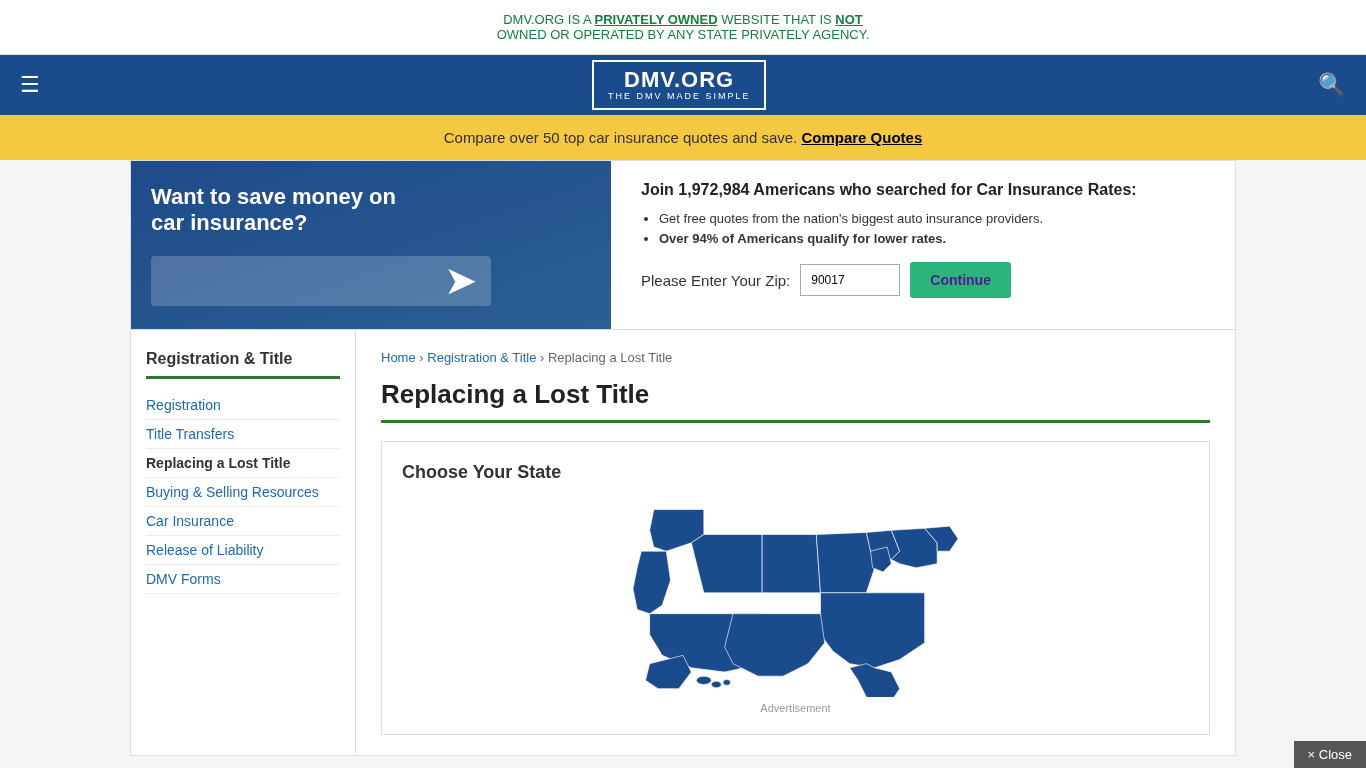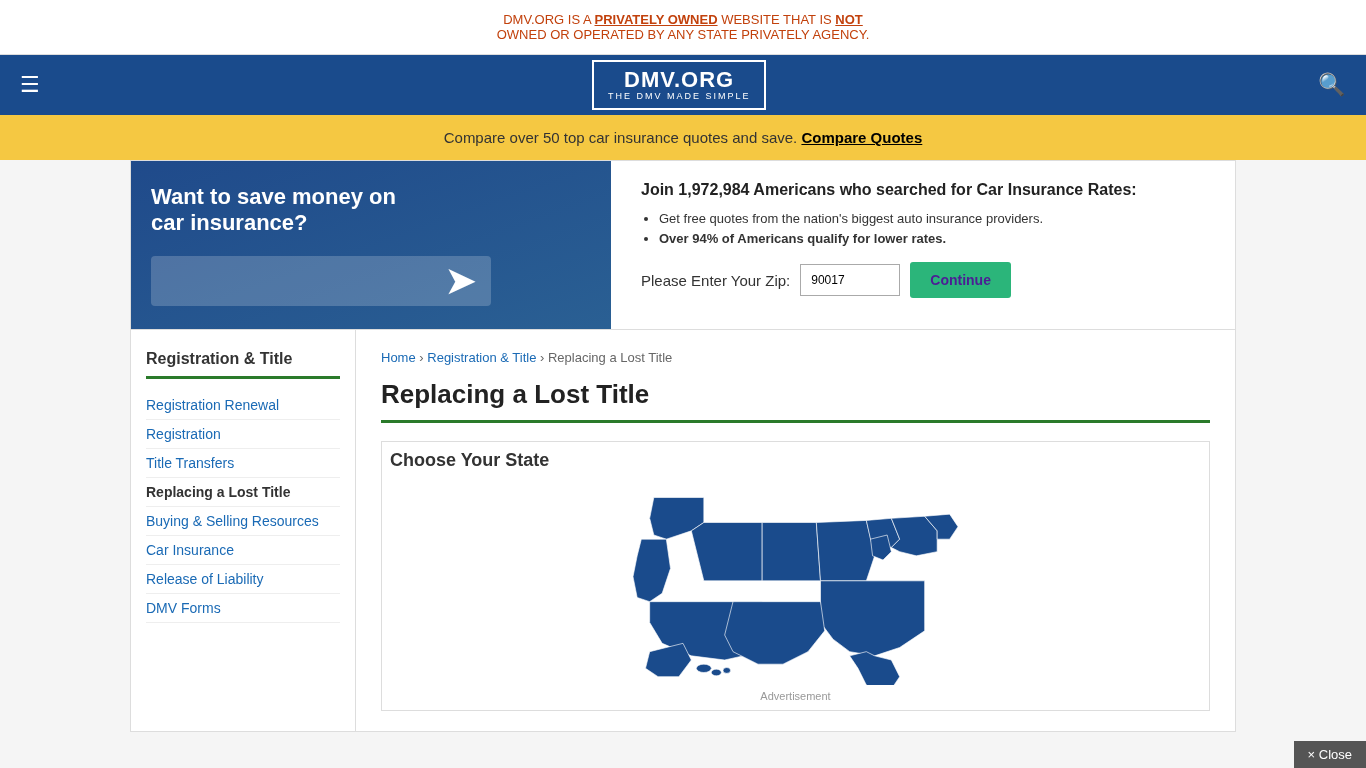--- a/index.html
+++ b/index.html
@@ -4,21 +4,21 @@
   <style>
     * { margin: 0; padding: 0; box-sizing: border-box; }
     body { font-family: Arial, sans-serif; font-size: 14px; color: #333; background: #f5f5f5; }
 
     
     .disclaimer-bar {
       background: #fff;
       text-align: center;
       padding: 12px 20px;
       font-size: 13px;
-      color: #c2410c;
+      color: #15803d;
       border-bottom: 1px solid #ddd;
     }
     .disclaimer-bar span.underline { text-decoration: underline; }
     .disclaimer-bar span.bold { font-weight: bold; }
 
     
     .nav-bar {
       background: #1a4b8c;
       display: flex;
       align-items: center;
@@ -214,21 +214,21 @@
       font-weight: bold;
       color: #222;
       border-bottom: 3px solid #2a7a2a;
       padding-bottom: 10px;
       margin-bottom: 18px;
     }
 
     
     .map-box {
       border: 1px solid #ddd;
-      padding: 8px;
+      padding: 20px;
       background: #fff;
     }
     .map-box h3 {
       font-size: 18px;
       font-weight: bold;
       margin-bottom: 14px;
       color: #333;
     }
 
     
@@ -311,21 +311,20 @@
       <button class="continue-btn">Continue</button>
     </div>
   </div>
 </div>
 
 <div class="main-container">
 
   <aside class="sidebar">
     <div class="sidebar-title">Registration &amp; Title</div>
     <nav class="sidebar-nav">
-      <a href="#">Registration Renewal</a>
       <a href="#">Registration</a>
       <a href="#">Title Transfers</a>
       <a href="#" class="active">Replacing a Lost Title</a>
       <a href="#">Buying &amp; Selling Resources</a>
       <a href="#">Car Insurance</a>
       <a href="#">Release of Liability</a>
       <a href="#">DMV Forms</a>
     </nav>
   </aside>
 

